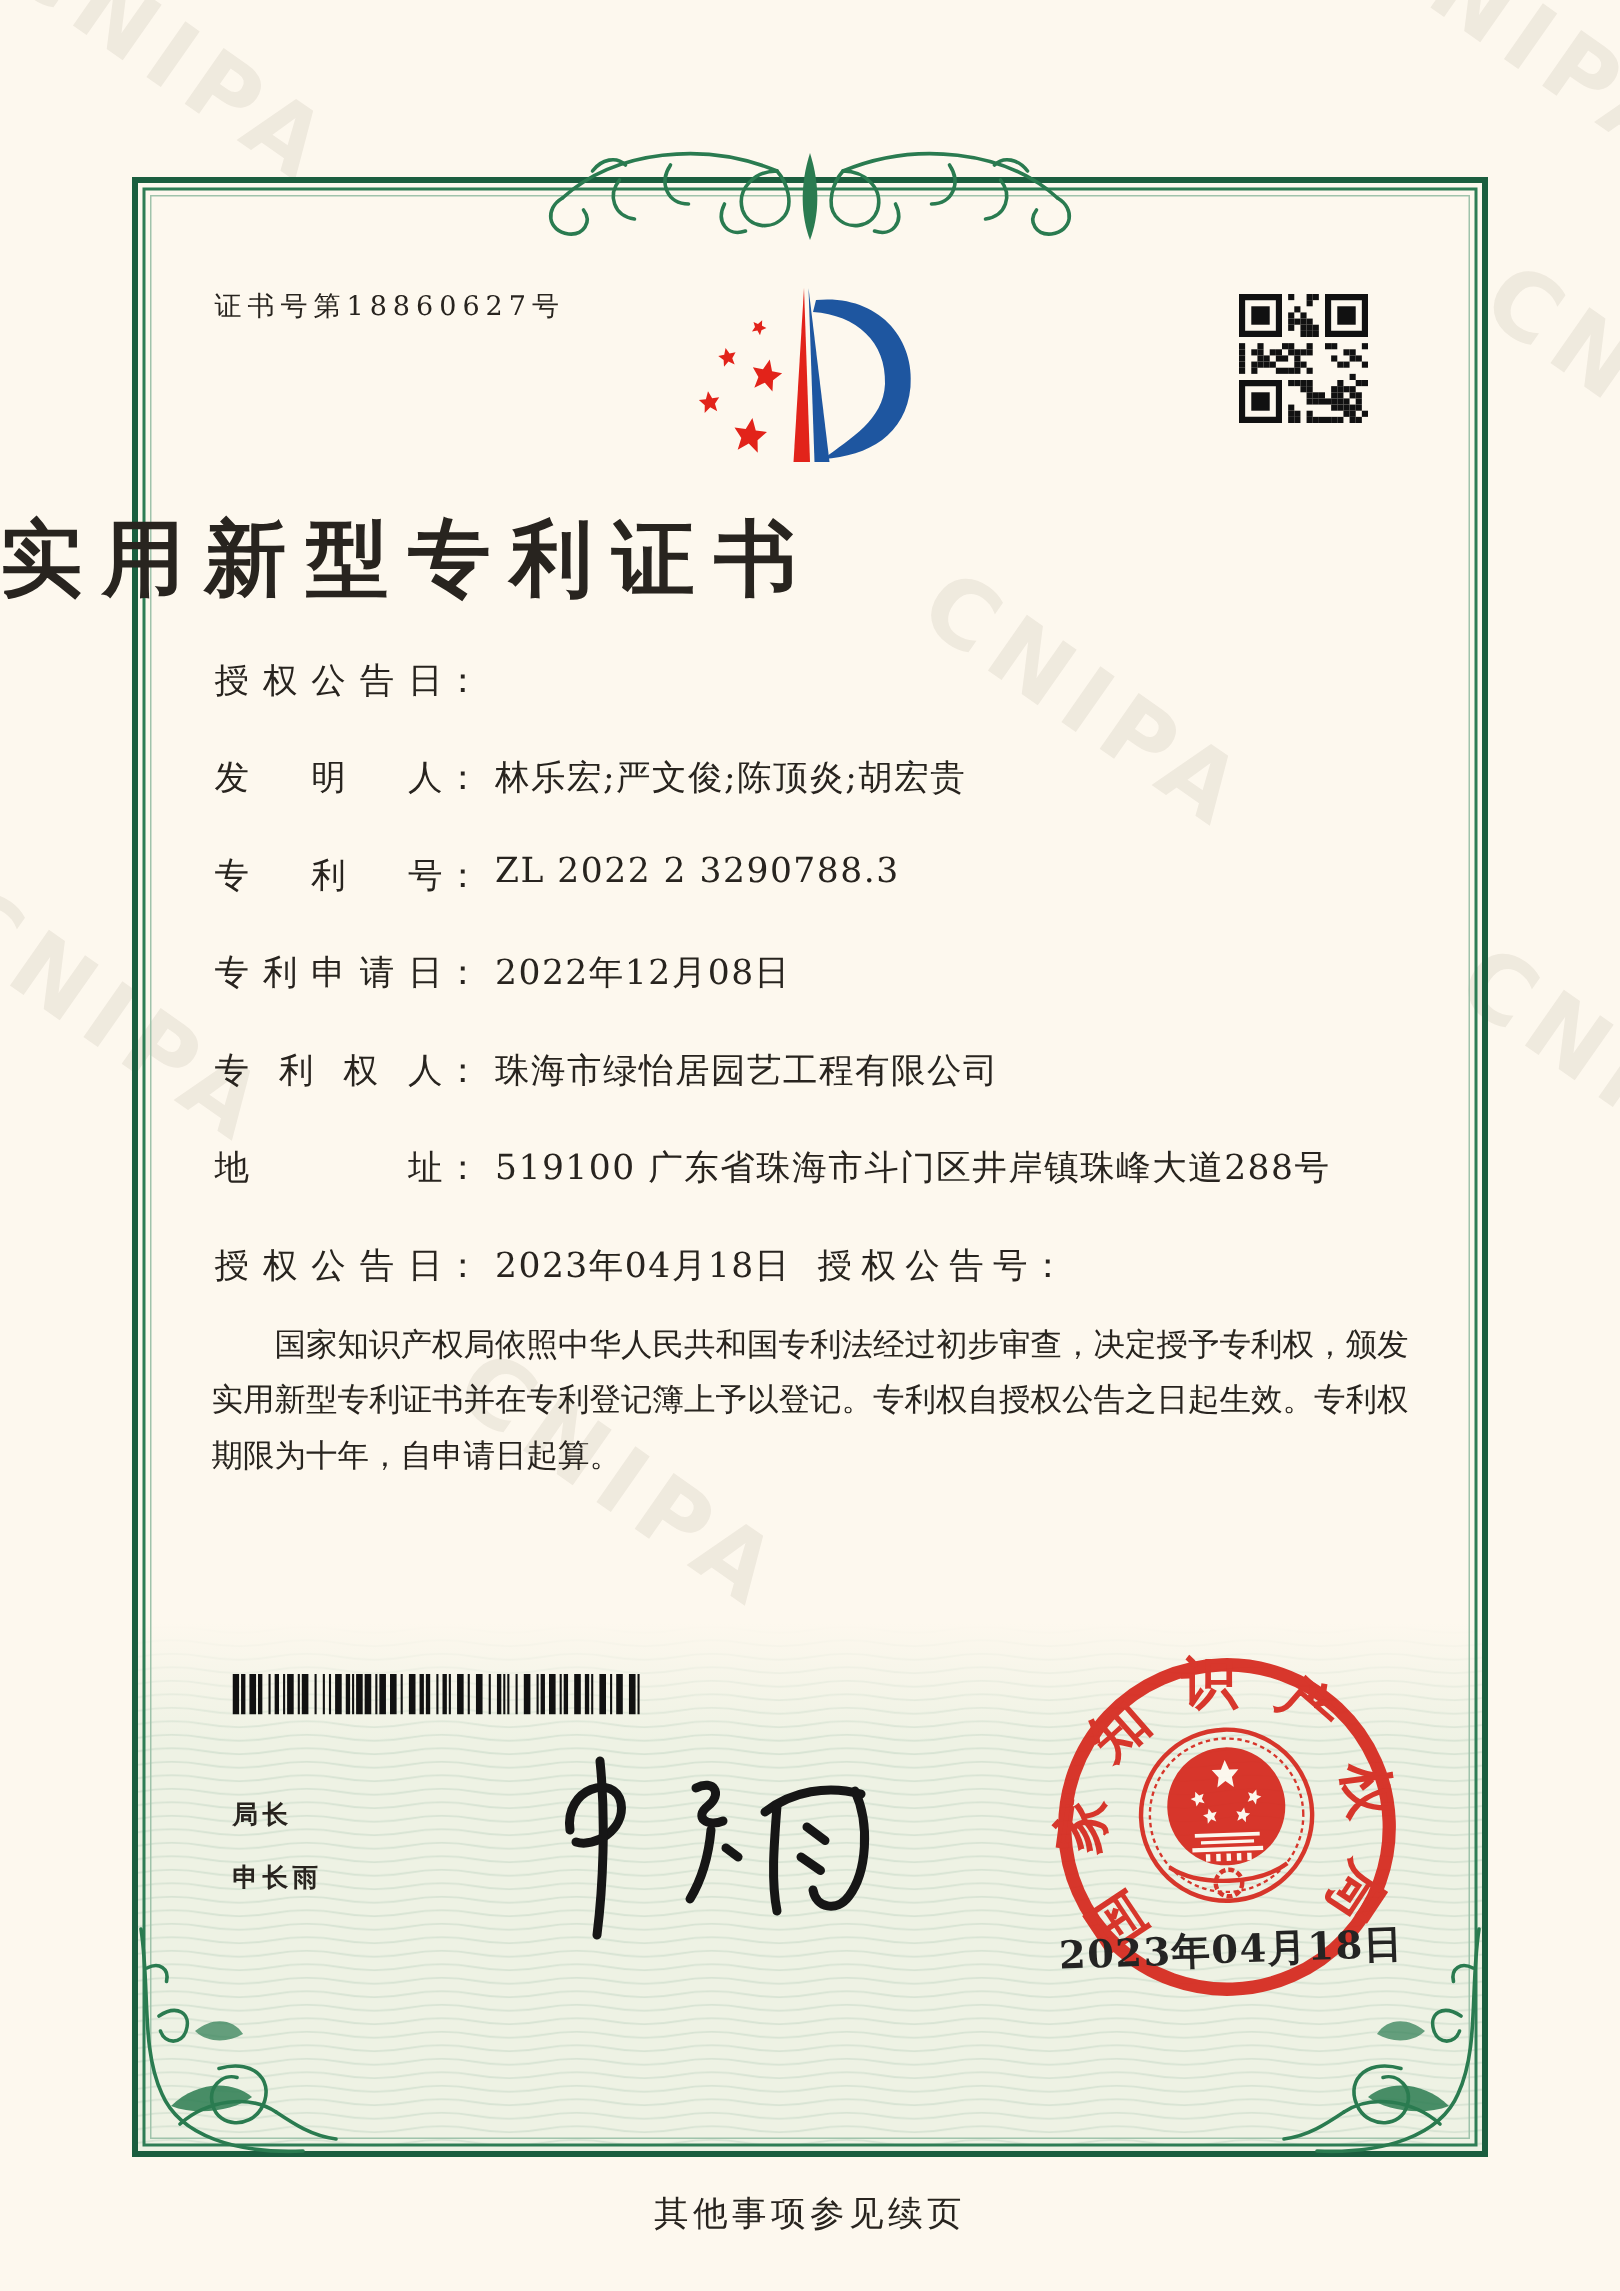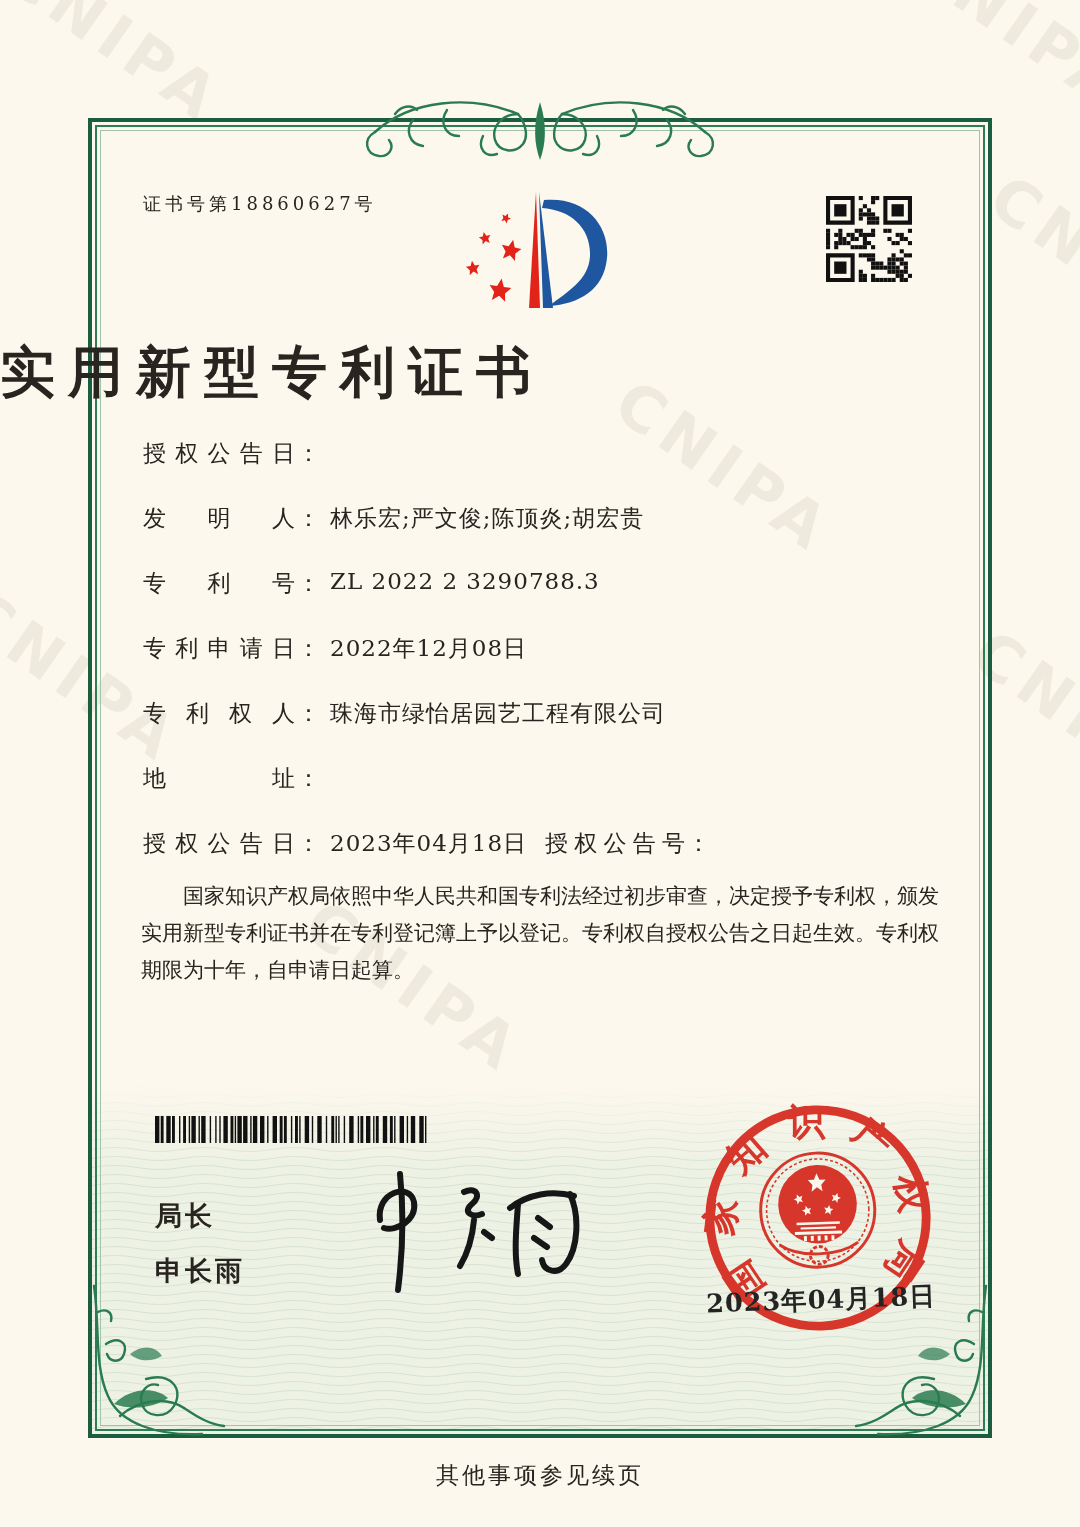--- a/index.html
+++ b/index.html
@@ -64,21 +64,21 @@
   .grp{white-space:nowrap;display:flex;}
   .grp1{width:402px;flex:0 0 402px;}
   .lbl2{display:inline-block;width:140px;text-align:justify;text-align-last:justify;flex:0 0 140px;}
   
   .paras{position:absolute;left:141px;top:878px;width:798px;z-index:6;
     font-size:21px;line-height:37px;text-align:justify;}
   .paras p{margin:0 0 9px 0;text-indent:2em;}
   
   .barcode{position:absolute;left:155px;top:1116px;width:278px;height:27px;z-index:6;}
   .signer{position:absolute;left:155px;top:1198px;z-index:6;
-    font-family:"DejaVu Sans","Liberation Sans",sans-serif;font-weight:700;font-size:27px;letter-spacing:3px;}
+    font-family:"DejaVu Sans","Liberation Sans",sans-serif;font-weight:700;font-size:17px;letter-spacing:3px;}
   .signer .name{margin-top:19px;}
   .signature{position:absolute;left:352px;top:1158px;width:240px;height:140px;z-index:6;}
   .seal{position:absolute;left:700px;top:1100px;width:236px;height:236px;z-index:7;transform:rotate(-2deg);}
   .seal-ring-text{font-size:38px;font-weight:700;letter-spacing:23px;fill:var(--seal-red);
     font-family:"DejaVu Serif","Liberation Serif",serif;}
   .seal-date-text{font-size:26px;font-weight:700;fill:#151515;letter-spacing:1px;
     font-family:"DejaVu Serif","Liberation Serif",serif;}
   .page-num{position:absolute;left:0;top:1390px;width:100%;text-align:center;font-size:21px;z-index:6;letter-spacing:2px;}
   .cont-note{position:absolute;left:0;top:1460px;width:100%;text-align:center;font-size:23px;letter-spacing:3px;z-index:6;}
   .green-stroke{stroke:#2a7b50;fill:none;stroke-width:2.4;stroke-linecap:round;}
@@ -331,20 +331,21 @@
         <span class="val">2022年12月08日</span>
     </div>
     <div class="frow">
       <span class="lbl">专利权人</span>
         <span class="colon">：</span>
         <span class="val">珠海市绿怡居园艺工程有限公司</span>
     </div>
     <div class="frow">
       <span class="lbl">地址</span>
         <span class="colon">：</span>
+        <span class="val">519100 广东省珠海市斗门区井岸镇珠峰大道288号</span>
     </div>
     <div class="frow">
       <span class="grp grp1">
         <span class="lbl">授权公告日</span>
           <span class="colon">：</span>
           <span class="val">2023年04月18日</span>
       </span>
       <span class="grp">
         <span class="lbl2">授权公告号</span>
           <span class="colon">：</span>

